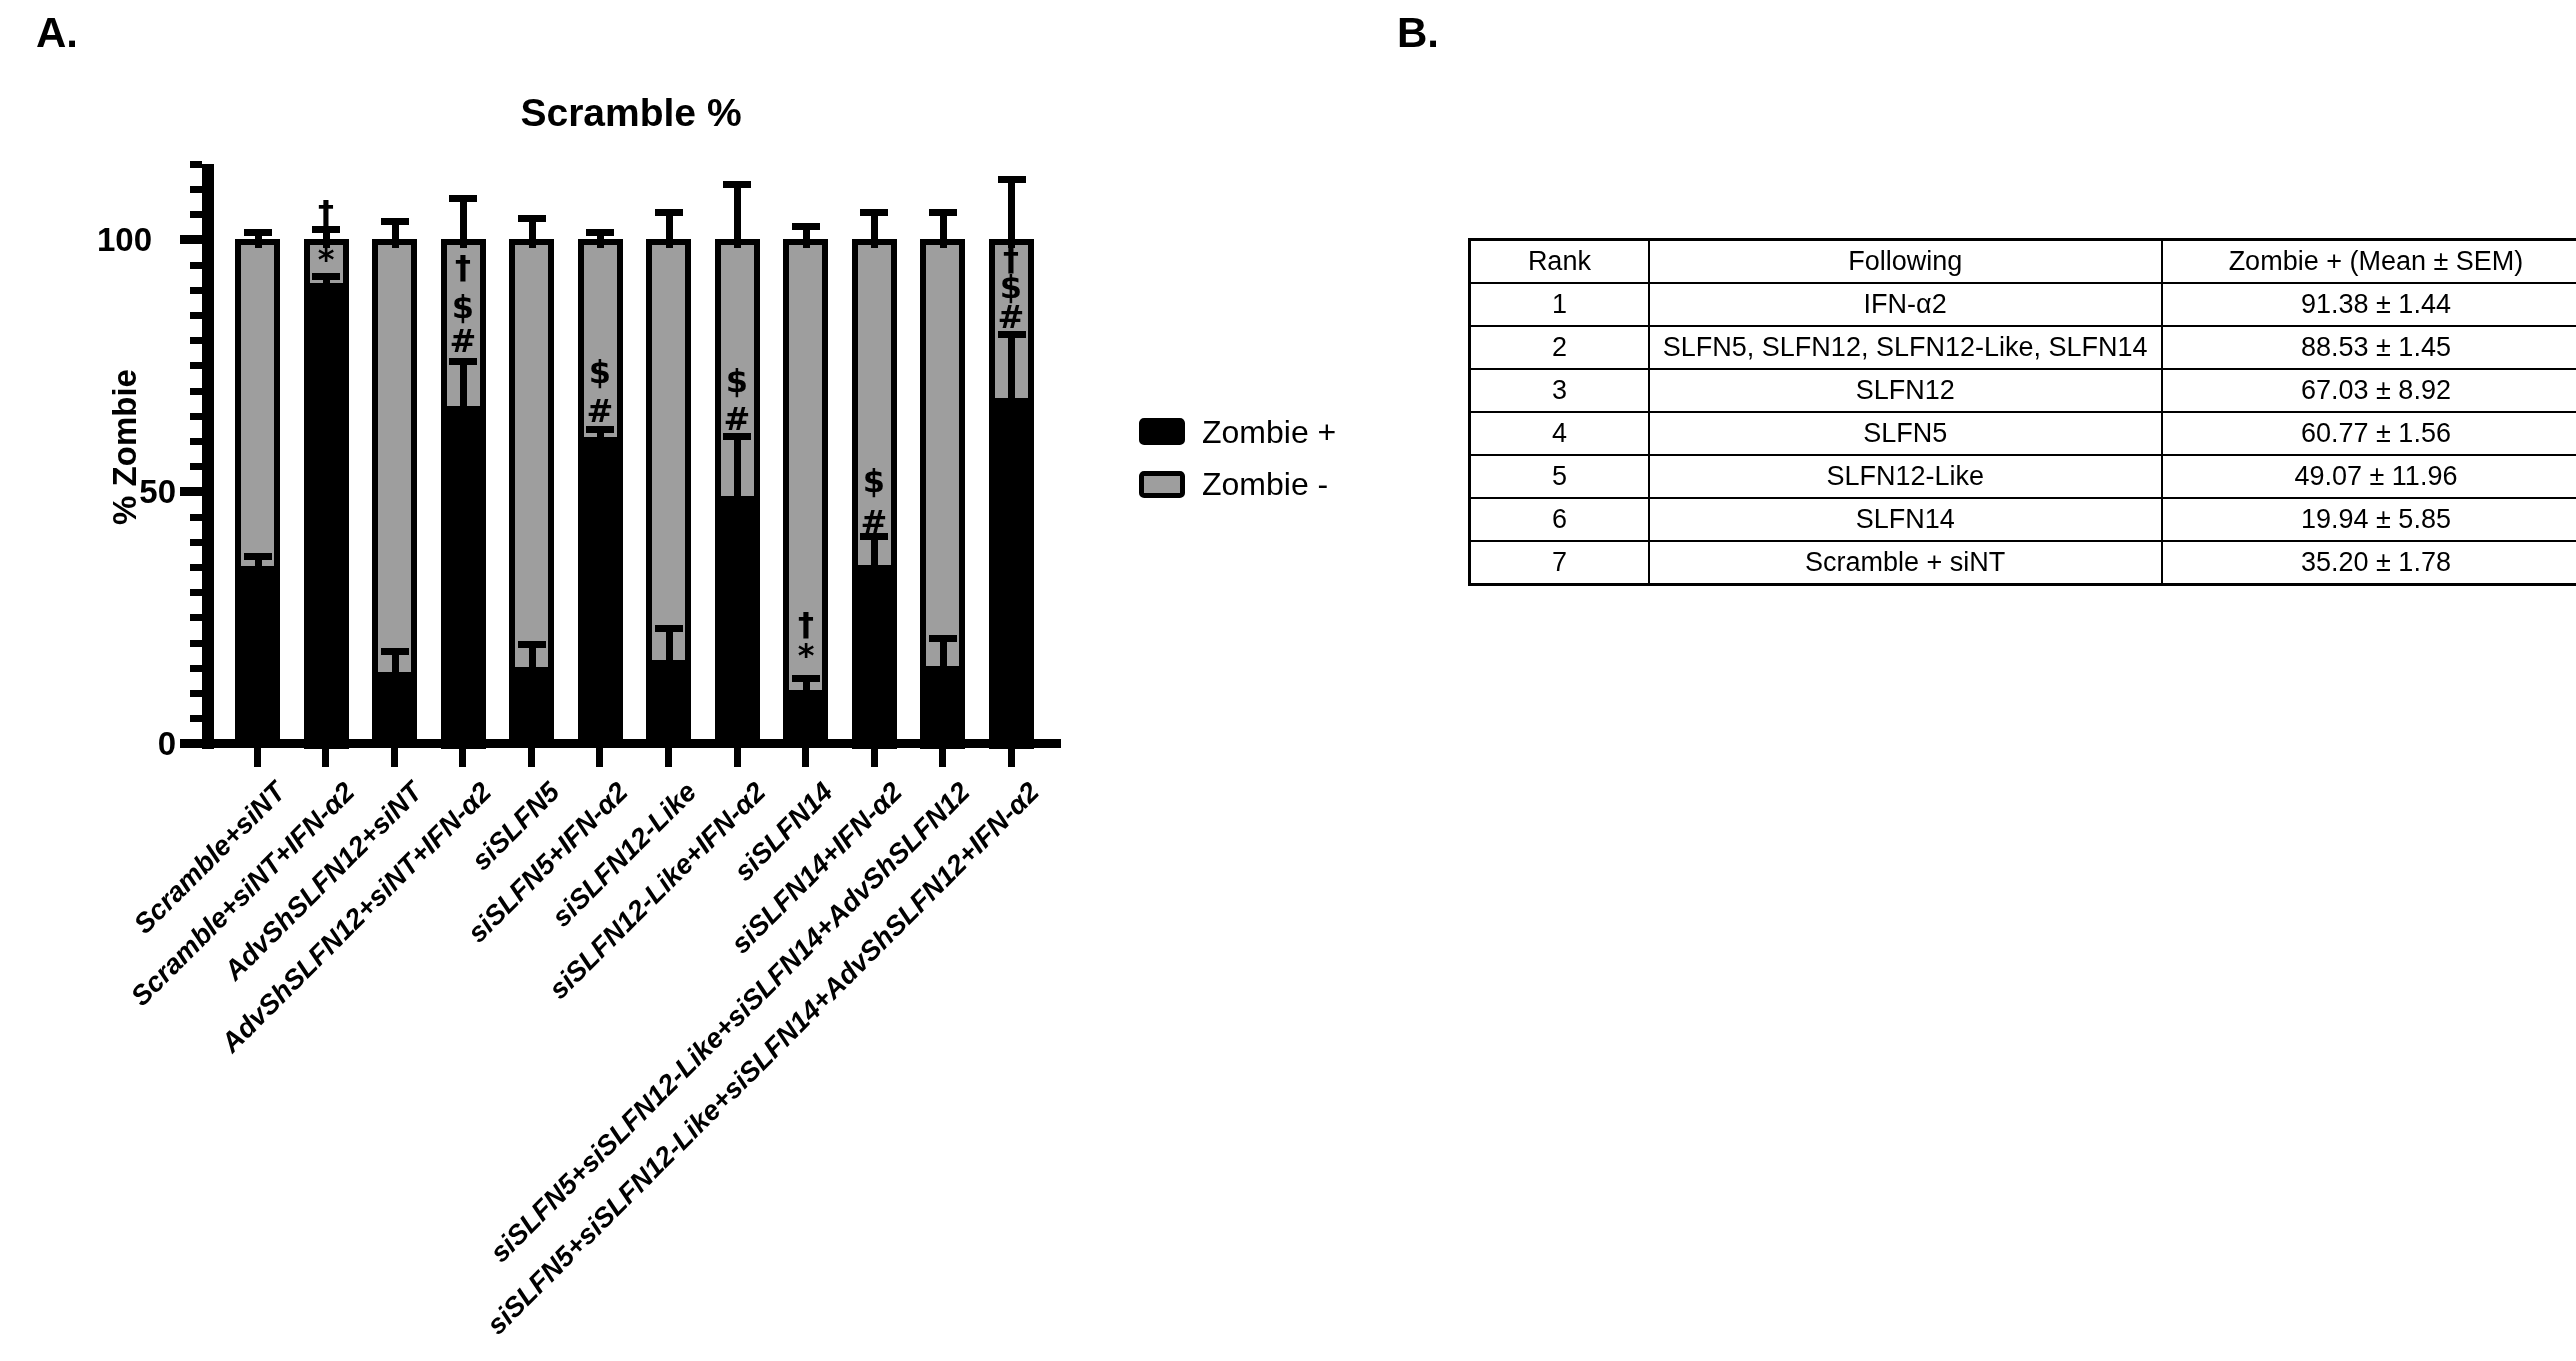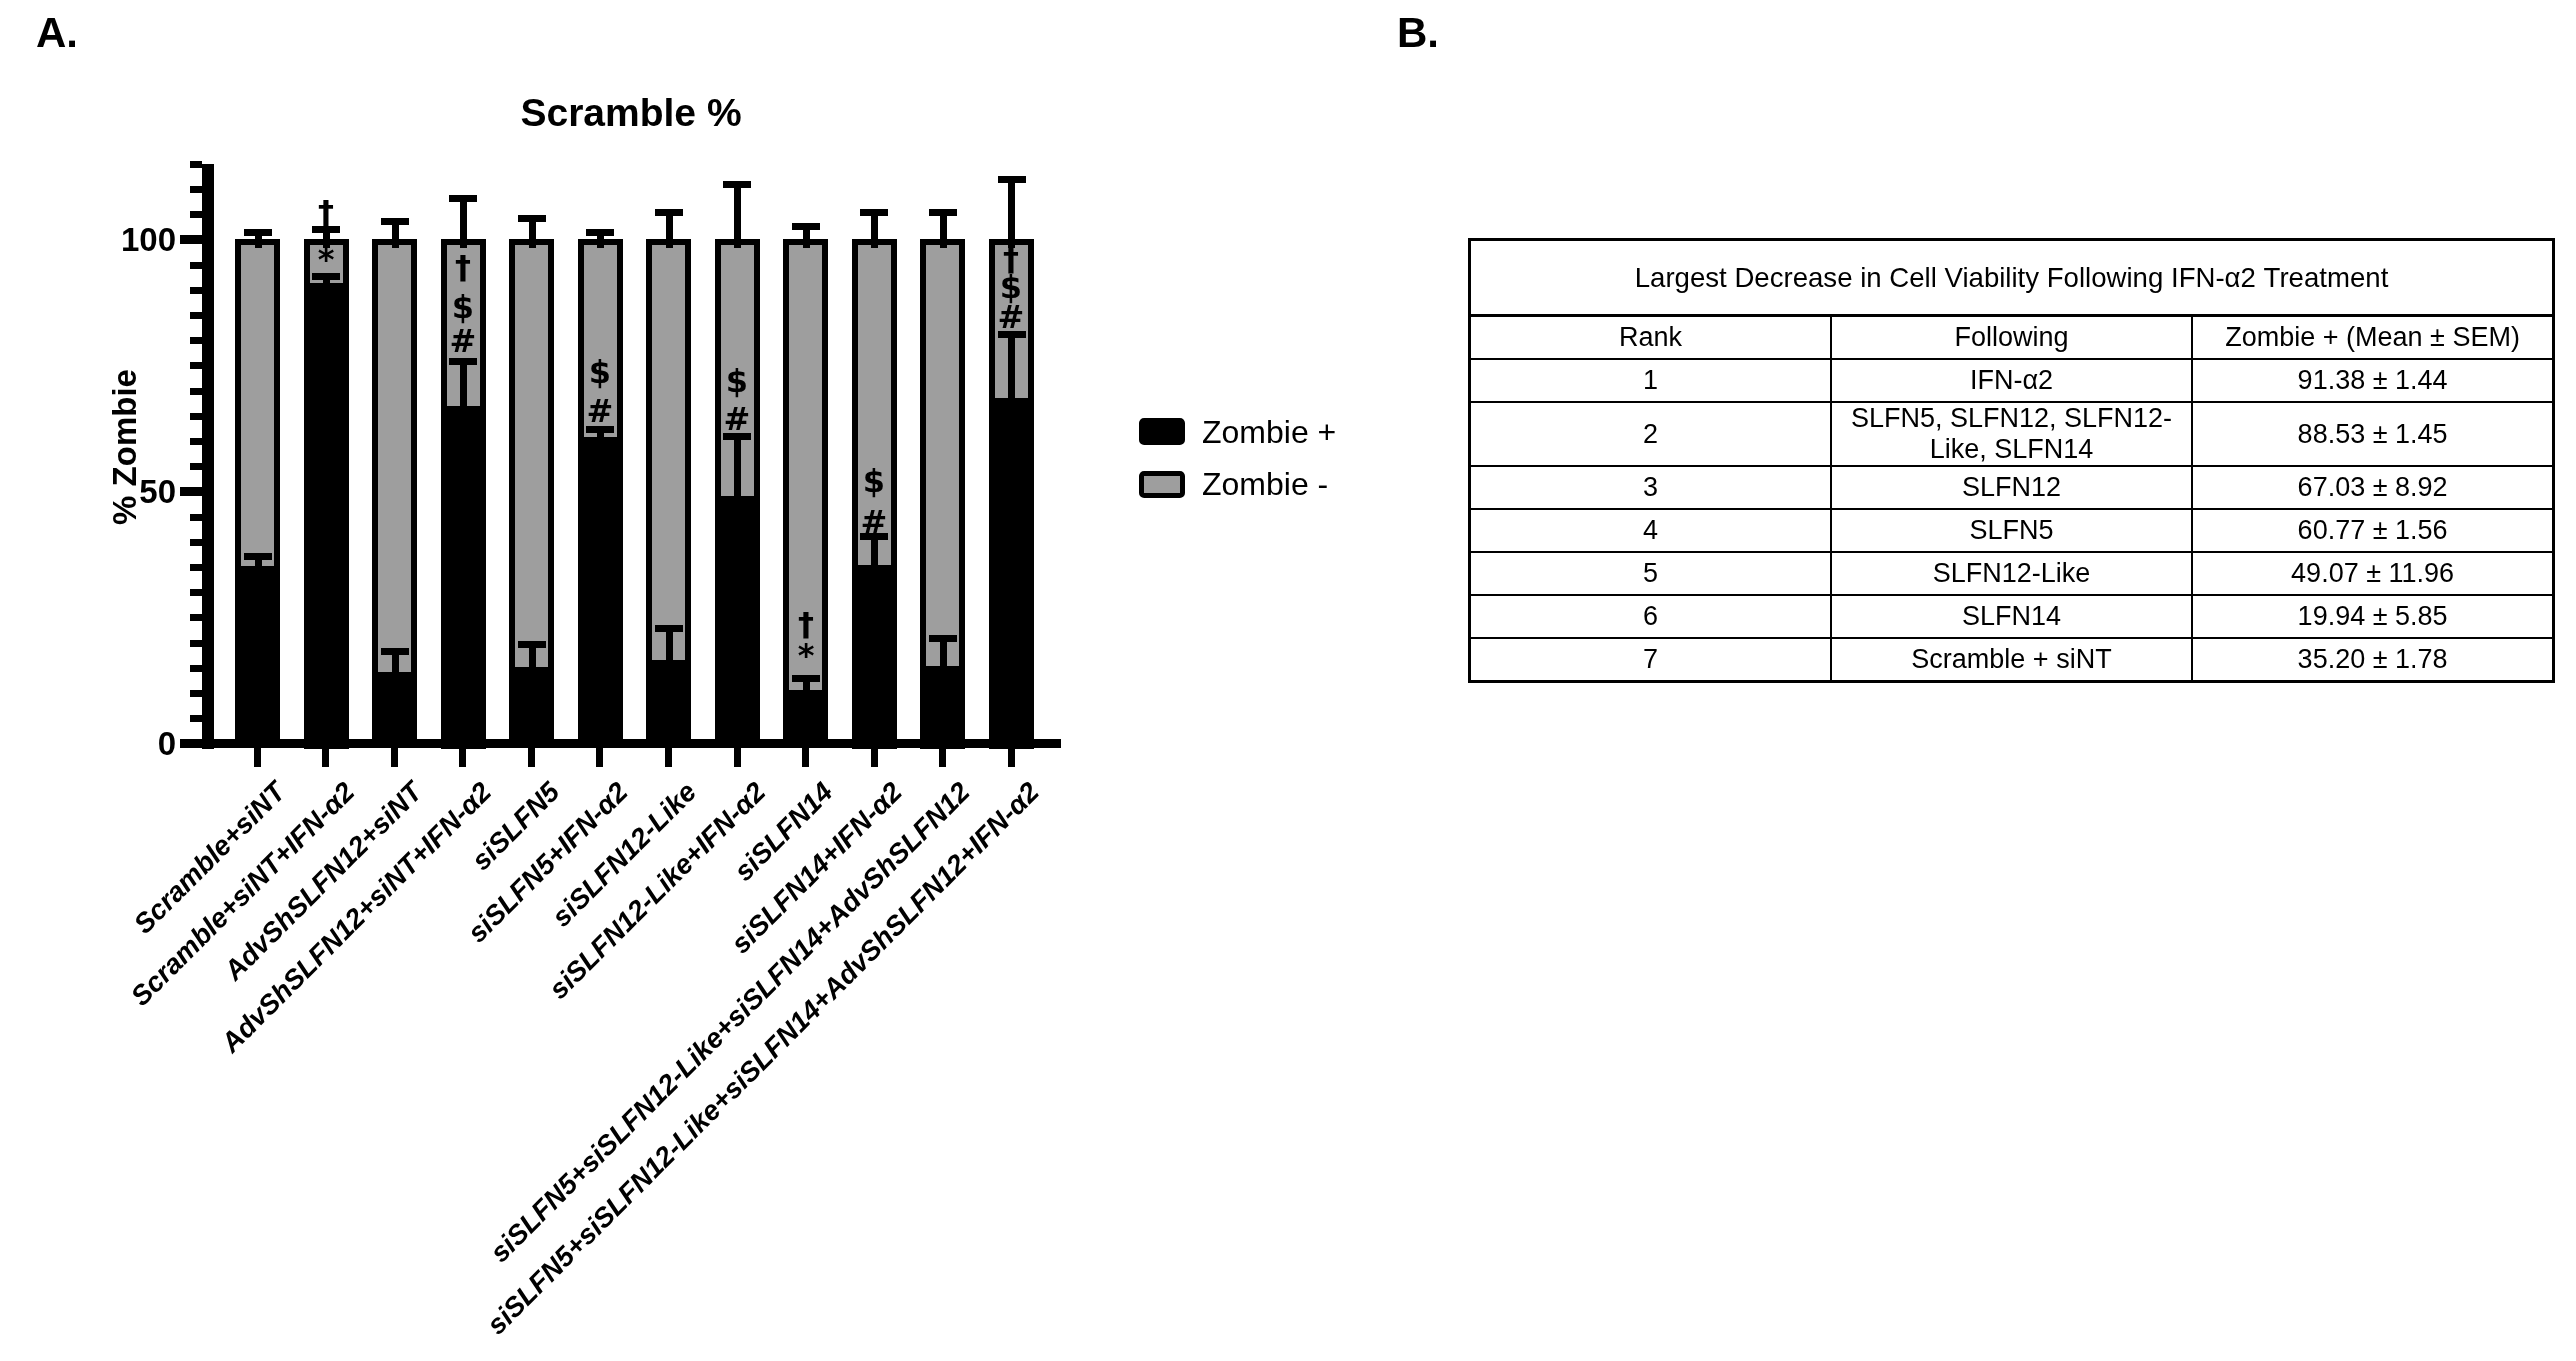--- a/index.html
+++ b/index.html
@@ -65,21 +65,21 @@
         <div class="tick" style="left: 190px; top: 463px; width: 11.6px; height: 6.5px;"></div>
         <div class="tick" style="left: 190px; top: 438px; width: 11.6px; height: 6.5px;"></div>
         <div class="tick" style="left: 190px; top: 413px; width: 11.6px; height: 6.5px;"></div>
         <div class="tick" style="left: 190px; top: 388px; width: 11.6px; height: 6.5px;"></div>
         <div class="tick" style="left: 190px; top: 362px; width: 11.6px; height: 6.5px;"></div>
         <div class="tick" style="left: 190px; top: 337px; width: 11.6px; height: 6.5px;"></div>
         <div class="tick" style="left: 190px; top: 312px; width: 11.6px; height: 6.5px;"></div>
         <div class="tick" style="left: 190px; top: 287px; width: 11.6px; height: 6.5px;"></div>
         <div class="tick" style="left: 190px; top: 262px; width: 11.6px; height: 6.5px;"></div>
         <div class="tick" style="left: 180px; top: 235px; width: 22px; height: 8.7px;"></div>
-        <div class="ytick-label" style="top: 223px;">100</div>
+        <div class="ytick-label" style="top: 223px; text-align: center;">100</div>
         <div class="tick" style="left: 190px; top: 211px; width: 11.6px; height: 6.5px;"></div>
         <div class="tick" style="left: 190px; top: 186px; width: 11.6px; height: 6.5px;"></div>
         <div class="tick" style="left: 190px; top: 161px; width: 11.6px; height: 6.5px;"></div>
         <div class="bar-gray" style="left: 235px; top: 239px; width: 45px; height: 509px;"></div>
         <div class="err-line" style="left: 255px; top: 232px; height: 16.3px;"></div>
         <div class="err-cap" style="left: 244px; top: 229px;"></div>
         <div class="bar-black" style="left: 235px; top: 566px; width: 45px; height: 182px;"></div>
         <div class="err-line" style="left: 255px; top: 556px; height: 17.3px;"></div>
         <div class="err-cap" style="left: 244px; top: 553px;"></div>
         <div class="tick" style="left: 254px; top: 748px; width: 7.3px; height: 19px;"></div>
@@ -216,23 +216,20 @@
         <div class="legend-label" style="left: 1202px; top: 416px;">Zombie +</div>
         <div class="legend-swatch" style="left: 1139px; top: 471px; background: rgb(158, 158, 158); border: 5.1px solid rgb(0, 0, 0);"></div>
         <div class="legend-label" style="left: 1202px; top: 468px;">Zombie -</div>
       </div>
   </div>
 
   <div id="table-wrap">
     <table class="viab">
       <tbody id="viab-body">
           <tr>
-            <td class="title-cell" colspan="3">Largest Decrease in Cell Viability Following IFN-α2 Treatment</td>
-          </tr>
-          <tr>
             <th style="width: 168px;">Rank</th>
             <th style="width: 502px;">Following</th>
             <th style="width: 418px;">Zombie + (Mean ± SEM)</th>
           </tr>
           <tr>
             <td>1</td>
             <td>IFN-α2</td>
             <td>91.38 ± 1.44</td>
           </tr>
           <tr>

